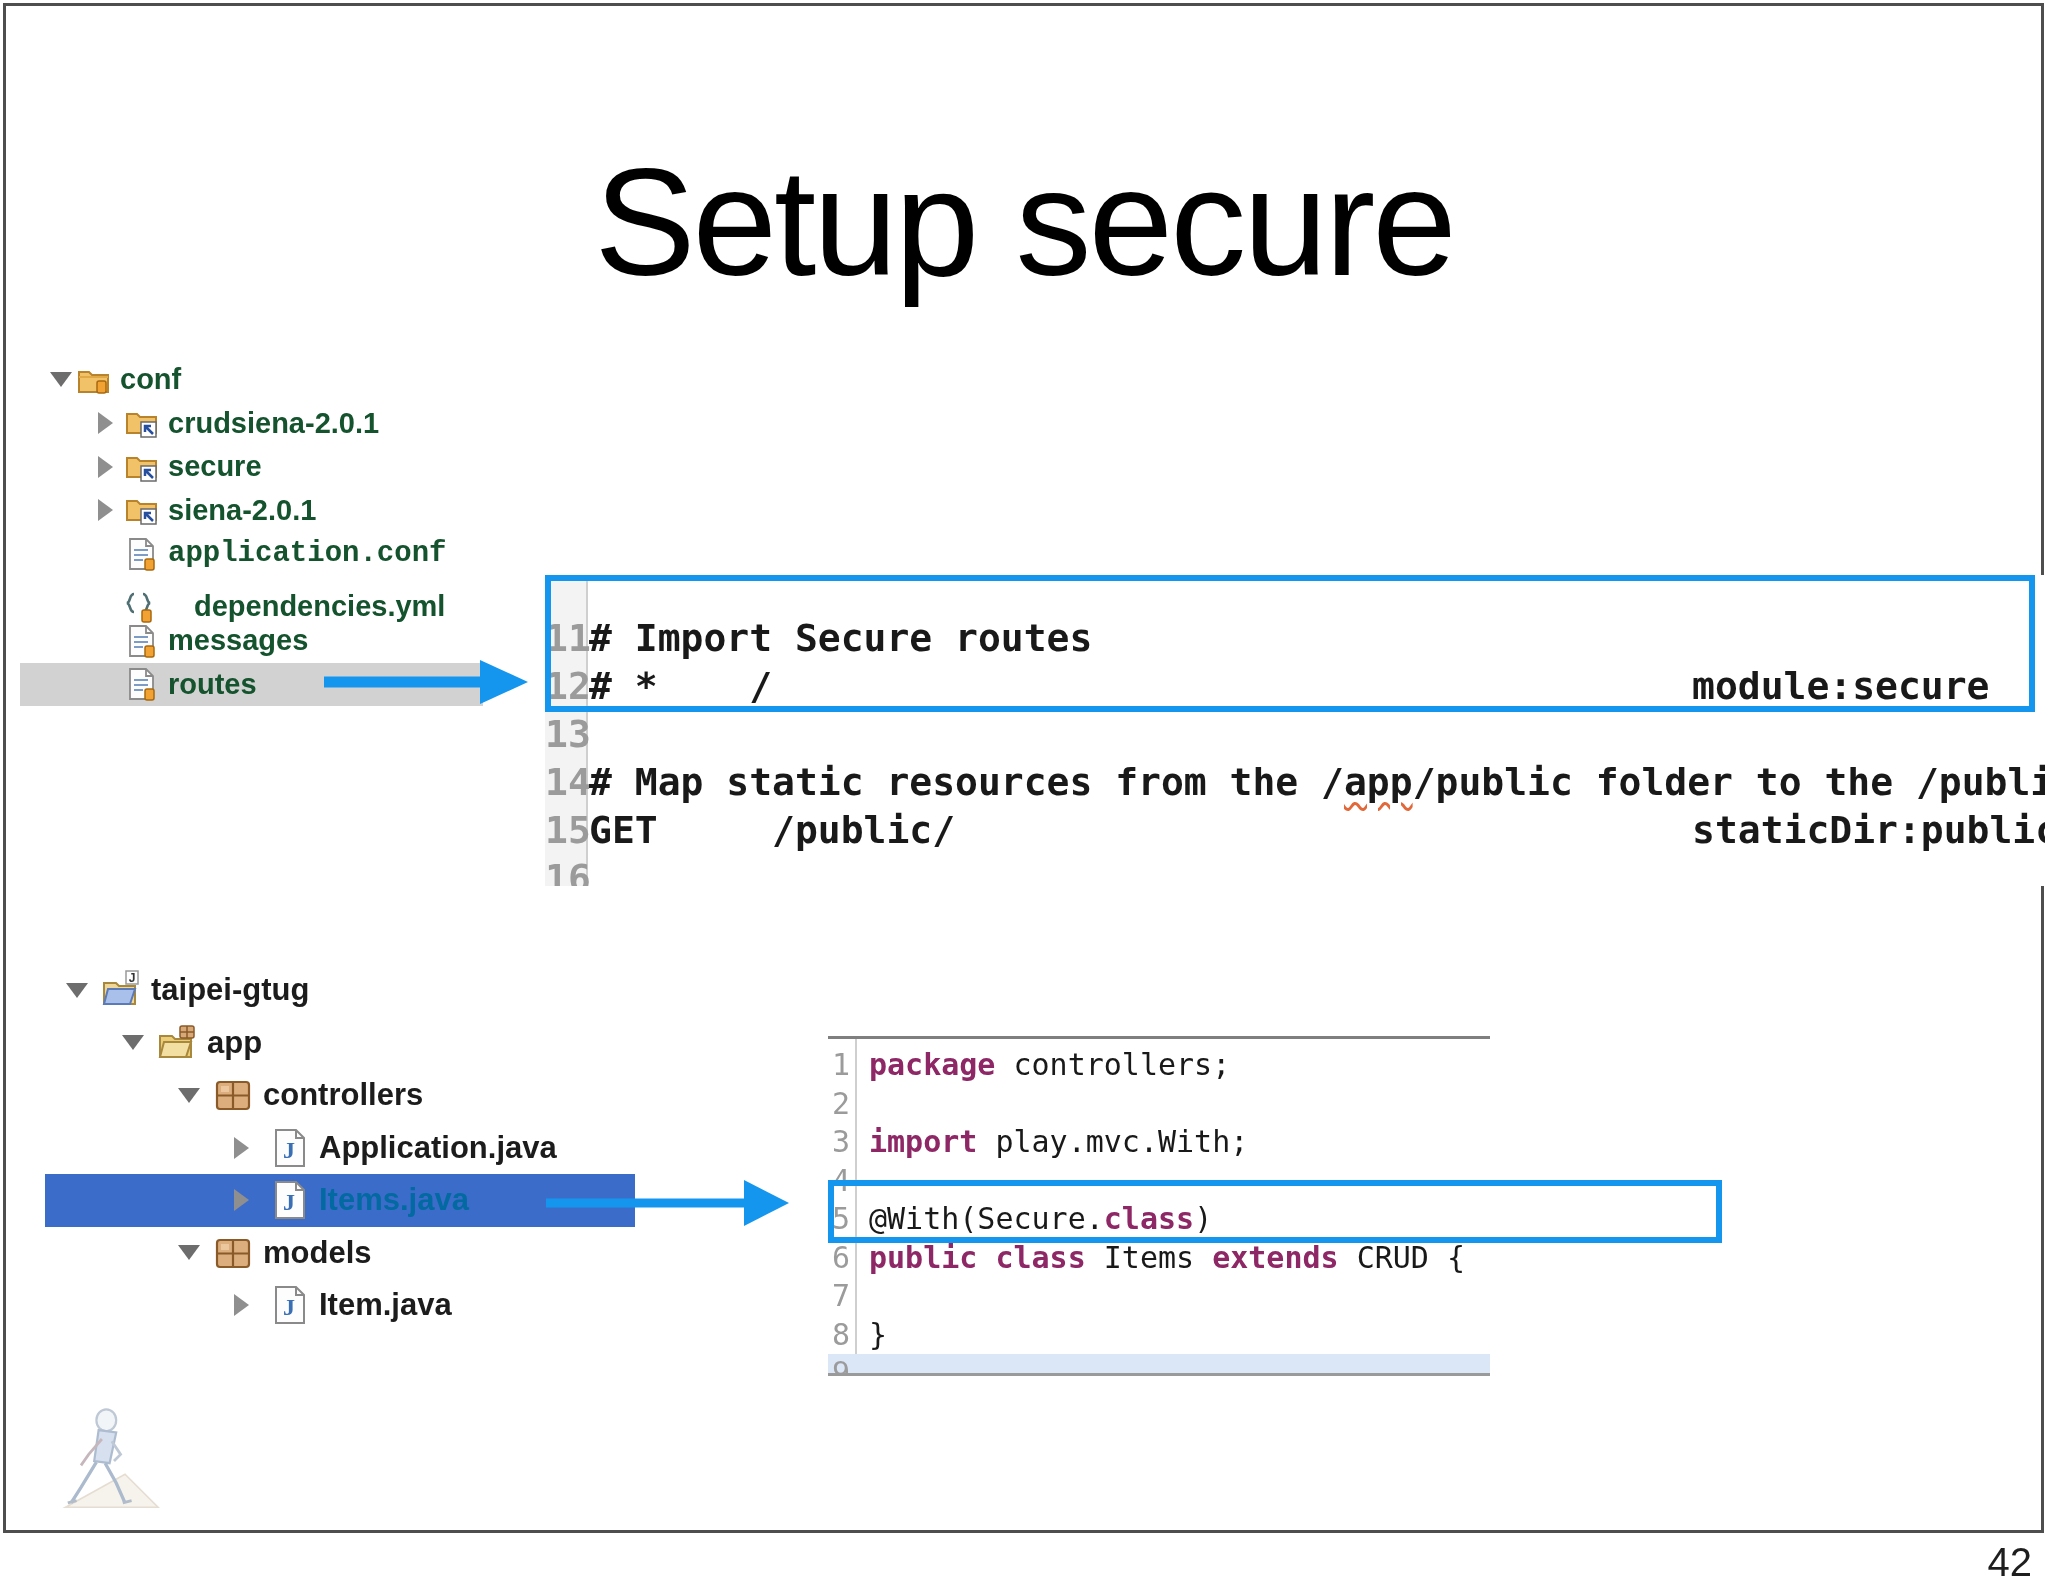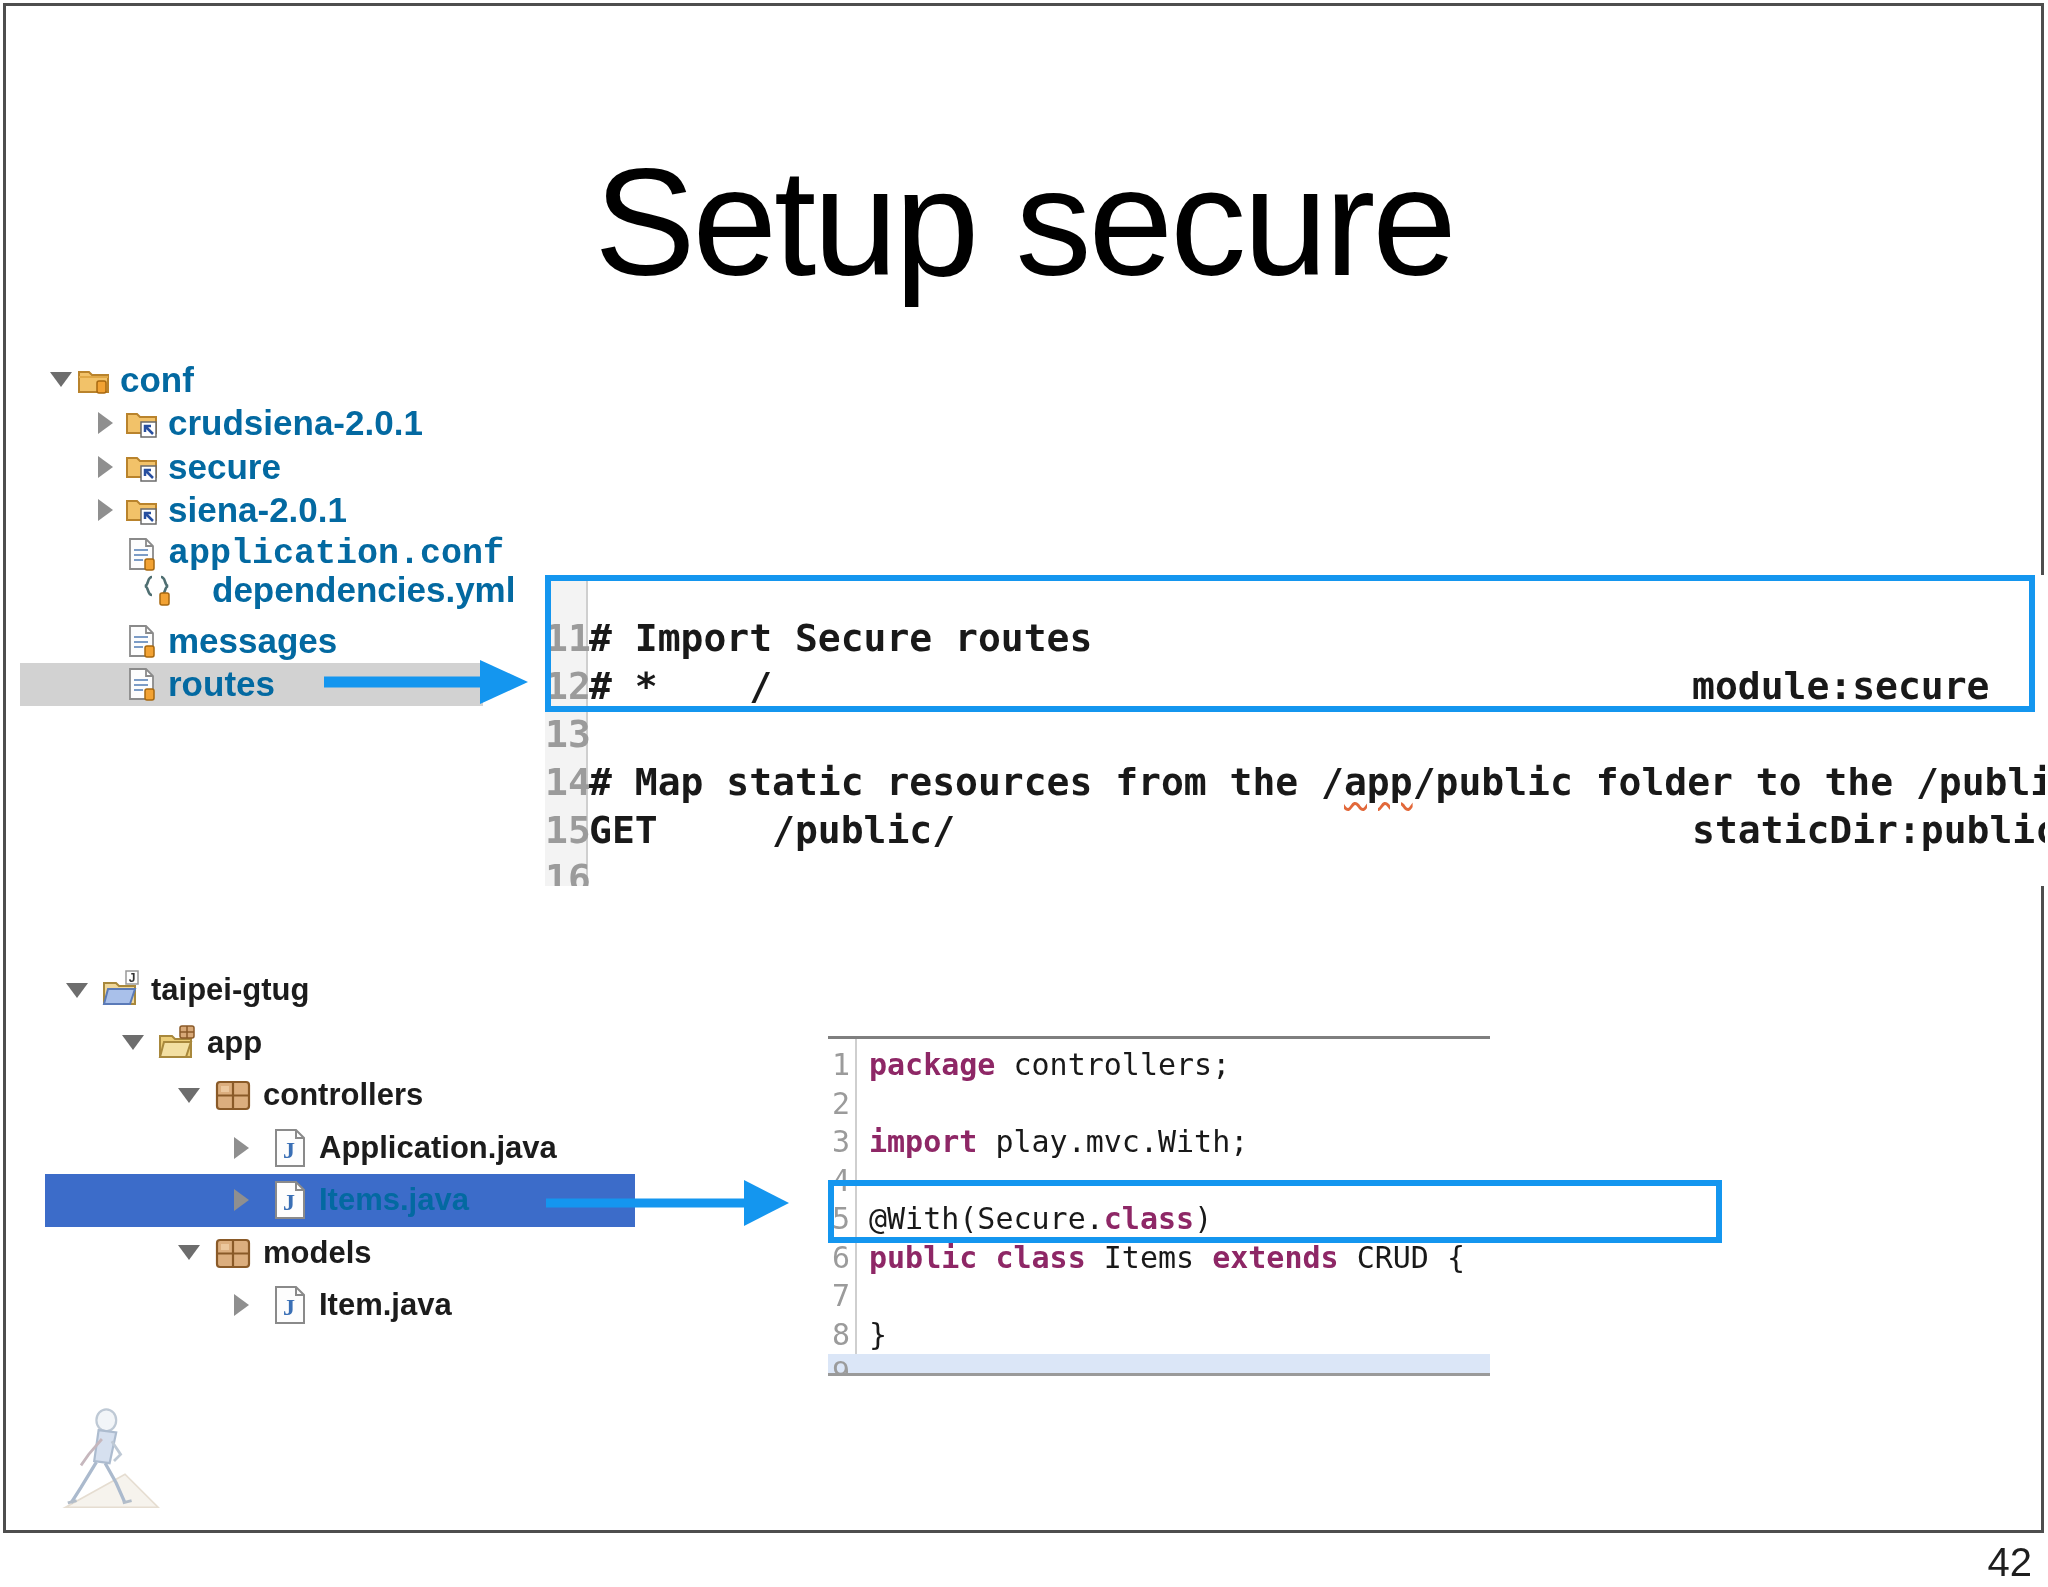--- a/index.html
+++ b/index.html
@@ -10,21 +10,21 @@
            border:3px solid #4e4e4e; background:transparent; }
   .title { position:absolute; left:0; right:0; top:146px; text-align:center;
            font-size:152px; letter-spacing:-3px; color:#000; line-height:1; }
   .pagenum { position:absolute; right:16px; top:1540px; font-size:40px; color:#1e1e1e; }
 
   
   .tree { position:absolute; }
   #conf-tree    { left:0; top:358px; width:620px;  height:350px; }
   #project-tree { left:0; top:964px; width:820px;  height:370px; }
   .trow { position:absolute; left:0; right:0; display:flex; align-items:center; z-index:1; }
-  #conf-tree .trow    { height:43.5px; font-size:35px; font-weight:600; color:#0369a1; }
+  #conf-tree .trow    { height:43.5px; font-size:29px; font-weight:600; color:#14532d; }
   #project-tree .trow { height:52.5px; font-size:31px; font-weight:600; color:#1c1c1c; }
   .selband { position:absolute; z-index:0; }
   .selband.gray { background:#d2d2d2; }
   .selband.blue { background:#3c6cc9; }
   .arrow-slot { flex:0 0 auto; display:flex; align-items:center; }
   #conf-tree .arrow-slot    { width:27px; }
   #project-tree .arrow-slot { width:34px; }
   .tri-down  { width:0; height:0; border-left:11px solid transparent; border-right:11px solid transparent;
                border-top:15px solid #6d6d6d; }
   .tri-right { width:0; height:0; border-top:11px solid transparent; border-bottom:11px solid transparent;
@@ -133,21 +133,21 @@
         <span class="ticon">
           <svg viewBox="0 0 34 34">
             <path d="M5 2 h16 l7 7 v23 H5 Z" fill="#fdfdfd" stroke="#8a8a8a" stroke-width="1.8"></path>
             <path d="M21 2 v7 h7" fill="none" stroke="#8a8a8a" stroke-width="1.8"></path>
             <path d="M9 13 h14 M9 18 h14 M9 23 h9" stroke="#7c9cc6" stroke-width="2"></path>
             <rect x="20" y="22" width="9" height="11" rx="2" fill="#f2a233" stroke="#a8680f" stroke-width="1.5"></rect>
           </svg>
         </span>
         <span class="tlabel">application.conf</span>
       </div>
-      <div class="trow" style="top: 210px; padding-left: 86px; gap: 28px;">
+      <div class="trow" style="top: 227px; padding-left: 68px; gap: 28px;">
         <span class="arrow-slot"></span>
         <span class="ticon">
           <svg viewBox="0 0 34 34">
             <path d="M11 4 c-5 0 -3 8 -7 9 c4 1 2 9 7 9" fill="none" stroke="#4f6f72" stroke-width="2.6"></path>
             <path d="M20 4 c5 0 3 8 7 9 c-4 1 -2 9 -7 9" fill="none" stroke="#4f6f72" stroke-width="2.6"></path>
             <rect x="19" y="20" width="9" height="12" rx="2" fill="#f2a233" stroke="#a8680f" stroke-width="1.5"></rect>
           </svg>
         </span>
         <span class="tlabel">dependencies.yml</span>
       </div>

